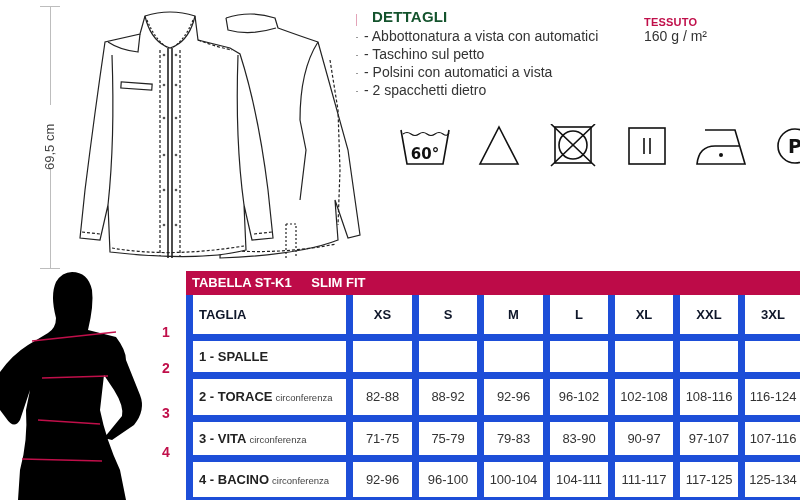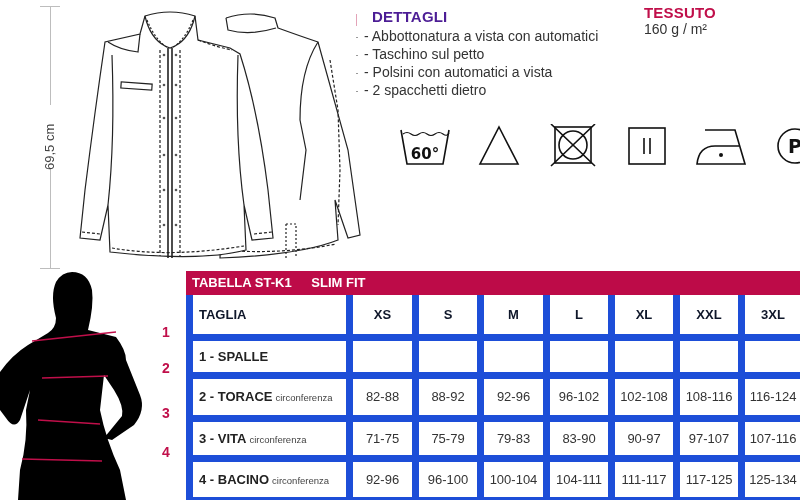--- a/index.html
+++ b/index.html
@@ -6,28 +6,28 @@
   body { width:800px; height:500px; position:relative; overflow:hidden;
          font-family:"Liberation Sans", "DejaVu Sans", sans-serif; color:#2a2a2a; }
   .abs { position:absolute; }
 
   
   .drawing { left:40px; top:0; width:330px; height:270px; }
   .dim-line { left:50px; top:6px; width:1px; height:262px; background:#bdbdbd; }
 
   
   .details { left:350px; top:8px; }
-  .details-title { font-size:15px; font-weight:bold; color:#4c1d95; margin-left:22px; letter-spacing:0.2px; }
+  .details-title { font-size:15px; font-weight:bold; color:#14532d; margin-left:22px; letter-spacing:0.2px; }
   .details-bar { position:absolute; left:6px; top:6px; width:1px; height:12px; background:#e3a3b8; }
   .details-list { margin:2px 0 0 0; padding:0; list-style:none; }
   .details-list li { position:relative; font-size:14px; line-height:18px; color:#333; padding-left:6px; }
   .details-list li::before { content:""; position:absolute; left:-2px; top:10px; width:2px; height:1px; background:#999; }
 
   .fabric { left:644px; top:4px; }
-  .fabric-title { font-size:15px; font-weight:bold; color:#c00f4a; letter-spacing:0.2px; }
+  .fabric-title { font-size:11px; font-weight:bold; color:#c00f4a; letter-spacing:0.2px;margin-top:12px; }
   .fabric-line { font-size:14px; line-height:16px; color:#333; }
 
   
   .care { left:396px; top:124px; display:flex; gap:16px; }
   .care-icon { width:58px; height:44px; display:flex; align-items:center; justify-content:center; }
 
   
   .silhouette { left:0; top:270px; width:150px; height:230px; }
   .num { font-size:14px; font-weight:bold; color:#c00f4a; }
 

